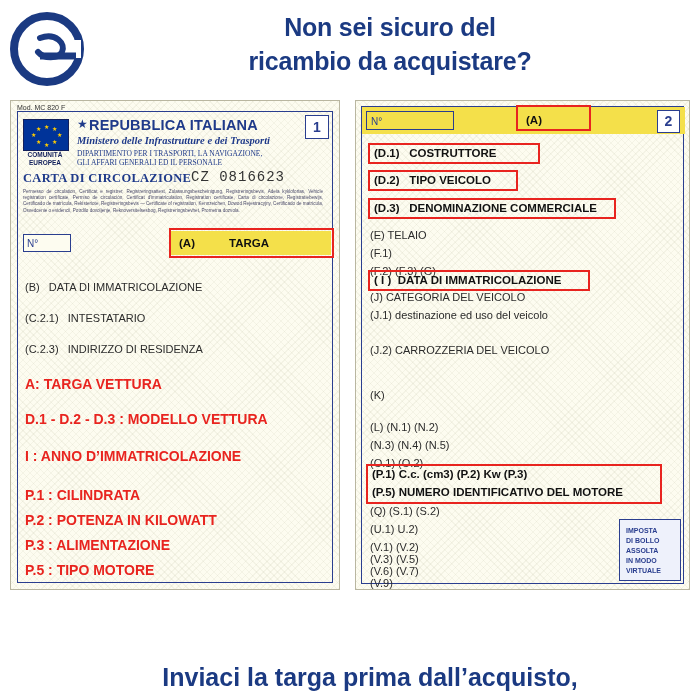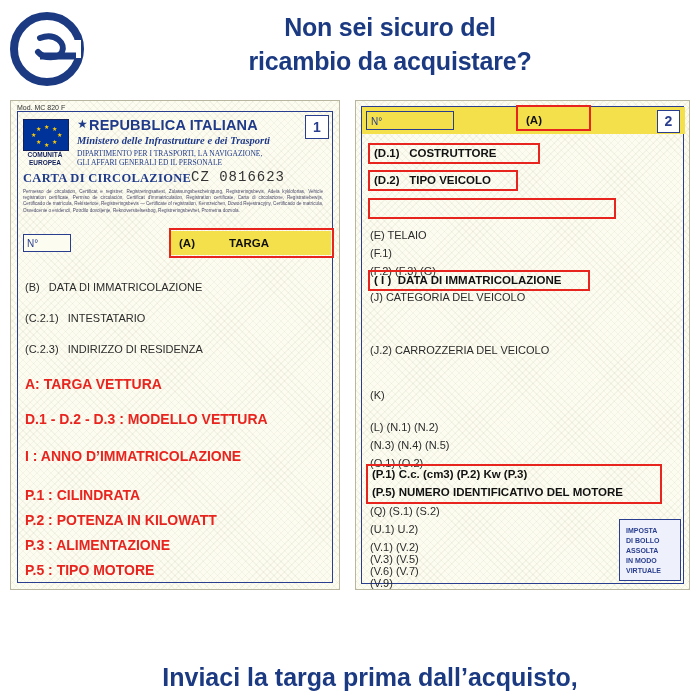--- a/index.html
+++ b/index.html
@@ -420,33 +420,38 @@
           &nbsp;&nbsp;<span>COSTRUTTORE</span>
         </div>
         <div class="redbox" style="left:12px; top:42px; width:172px; height:21px;"></div>
 
         <div class="rlabel" style="left:18px; top:73px;">
           <span>(D.2)</span>
           &nbsp;&nbsp;<span>TIPO VEICOLO</span>
         </div>
         <div class="redbox" style="left:12px; top:69px; width:150px; height:21px;"></div>
 
+        <div class="rlabel" style="left:18px; top:101px;">
+          <span>(D.3)</span>
+          &nbsp;&nbsp;<span>DENOMINAZIONE COMMERCIALE</span>
+        </div>
         <div class="redbox" style="left:12px; top:97px; width:248px; height:21px;"></div>
 
         <div class="rrow" style="left:14px; top:128px;">(E) TELAIO</div>
         <div class="rrow" style="left:14px; top:146px;">(F.1)</div>
         <div class="rrow" style="left:14px; top:164px;">(F.2)                        (F.3)                           (G)</div>
 
         <div class="rlabel" style="left:18px; top:173px;">
           <span>( I )</span>
           &nbsp;<span>DATA DI IMMATRICOLAZIONE</span>
         </div>
         <div class="redbox" style="left:12px; top:169px; width:222px; height:21px;"></div>
 
         <div class="rrow" style="left:14px; top:190px;">(J) CATEGORIA DEL VEICOLO</div>
+        <div class="rrow" style="left:14px; top:208px;">(J.1)  destinazione ed uso del veicolo</div>
         <div class="rrow" style="left:14px; top:243px;">(J.2) CARROZZERIA DEL VEICOLO</div>
         <div class="rrow" style="left:14px; top:288px;">(K)</div>
         <div class="rrow" style="left:14px; top:320px;">(L)                  (N.1)                        (N.2)</div>
         <div class="rrow" style="left:14px; top:338px;">(N.3)                (N.4)                        (N.5)</div>
         <div class="rrow" style="left:14px; top:356px;">(O.1)                (O.2)</div>
 
         <div class="rlabel" style="left:16px; top:367px;">(P.1) C.c. (cm3)        (P.2) Kw              (P.3)</div>
         <div class="rlabel" style="left:16px; top:385px;">(P.5) NUMERO IDENTIFICATIVO DEL MOTORE</div>
         <div class="redbox" style="left:10px; top:363px; width:296px; height:40px;"></div>
 

